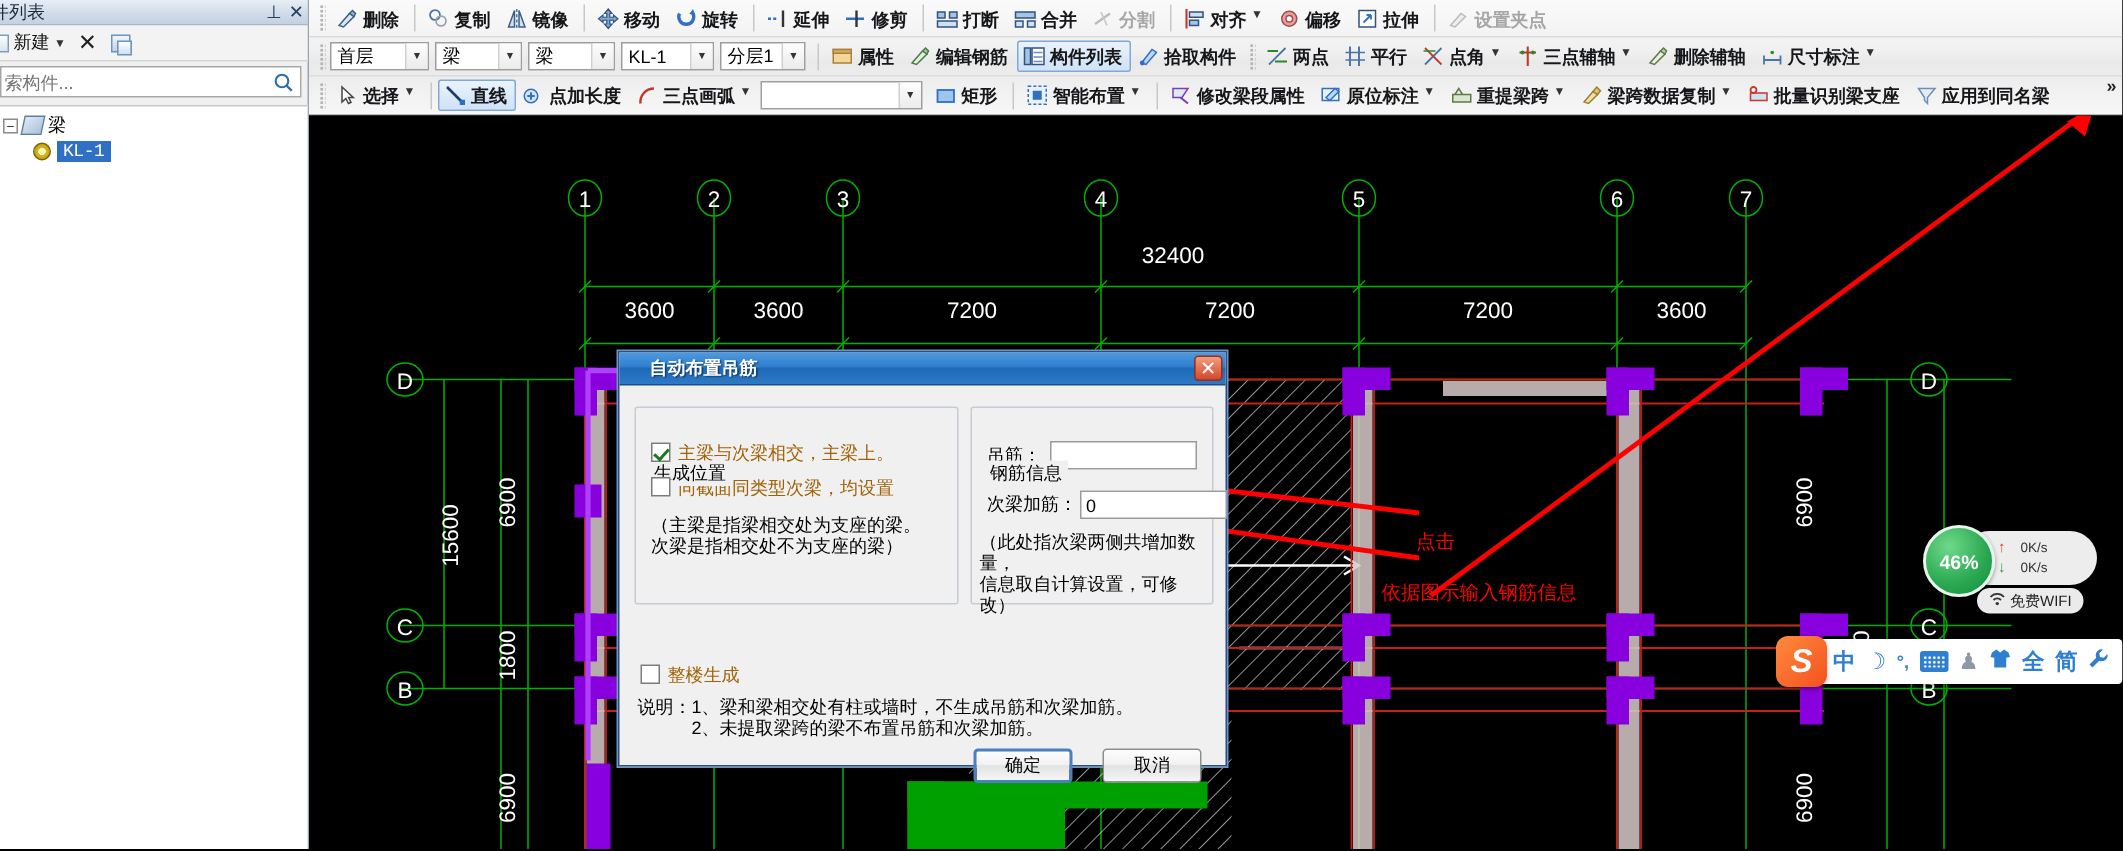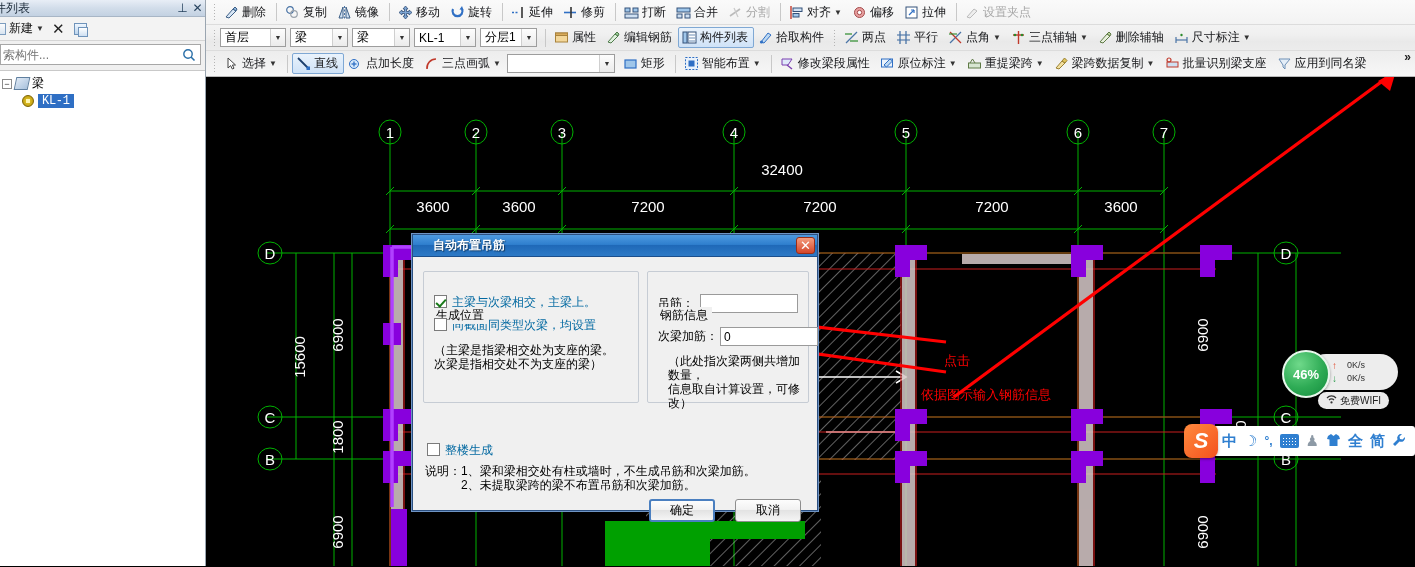--- a/index.html
+++ b/index.html
@@ -106,23 +106,23 @@
     border-bottom: 1px solid #b9b9b9;
     overflow: hidden;
   }
   .tbrow {
     height: 25px; display: flex; align-items: center; padding-left: 4px;
     border-bottom: 1px solid #dcdcdc; white-space: nowrap;
   }
   .tbrow:nth-child(2) { height: 26px; }
   .tbrow:nth-child(3) { height: 25px; border-bottom: none; }
   .tbi {
-    display: inline-flex; align-items: center; gap: 3px;
+    display: inline-flex; align-items: flex-start; gap: 3px;
     padding: 2px 5px 2px 3px; font-size: 12px; color: #16171a; cursor: default;
-    height: 21px; border: 1px solid transparent; border-radius: 2px;
+    height: 21px; border: 1px solid transparent; border-radius: 2px; font-weight: bold;
   }
   .tbi.disabled { color: #a6a6a6; }
   .tbi.active {
     border: 1px solid #7fa8d4; background: linear-gradient(#eaf3fc,#cfe2f7);
   }
   .sep { width: 1px; height: 18px; background: #c8c8c8; margin: 0 4px; }
   .gdots {
     width: 4px; height: 18px; margin: 0 3px;
     background-image: radial-gradient(#b4b4b4 1px, transparent 1px);
     background-size: 3px 3px;
@@ -185,21 +185,21 @@
     position: absolute; border: 1px solid #c6ccd4; border-radius: 2px;
     background: #f0f0f0;
   }
   .grp-lbl {
     position: absolute; top: -8px; left: 8px; background: #f0f0f0;
     padding: 0 4px; font-size: 12px; color: #000000; margin-top: 43px;
   }
   #grp-pos { left: 10px; top: 14px; width: 216px; height: 132px; }
   #grp-rebar { left: 234px; top: 14px; width: 162px; height: 132px; }
 
-  .ckrow { display: flex; align-items: flex-start; gap: 5px; margin: 0 0 0 10px; font-size: 12px; color: #0369a1; }
+  .ckrow { display: flex; align-items: flex-start; gap: 5px; margin: 0 0 0 10px; font-size: 12px; color: #a16207; }
   .ckbox {
     width: 13px; height: 13px; border: 1px solid #7b7b7b; background: #fff;
     position: relative; flex: none; margin-top: 1px;
   }
   .ckbox.on:after {
     content: ""; position: absolute; left: 3px; top: 1px;
     width: 4px; height: 8px; border: solid #1a7a1a; border-width: 0 2px 2px 0;
     transform: rotate(42deg);
   }
   .note { font-size: 12px; color: #000; line-height: 14px; margin-left: 10px; }
@@ -863,21 +863,21 @@
         <span class="grp-lbl">钢筋信息</span>
         <div style="margin-top:22px">
           <div class="fld-row">
             <span class="fld-lbl">吊筋：</span>
             <input class="fld" style="width: 98px; margin-left: 6px;" value="">
           </div>
           <div class="fld-row" style="margin-top:14px">
             <span class="fld-lbl">次梁加筋：</span>
             <input class="fld" style="width: 98px; margin-left: 2px;" value="0">
           </div>
-          <div class="note" style="margin-top:8px;margin-left:20px">
+          <div class="note" style="margin-top:8px;margin-left:5px">
             <div>（此处指次梁两侧共增加数量，</div>
             <div>信息取自计算设置，可修改）</div>
           </div>
         </div>
       </div>
 
       <div class="ckrow" style="position:absolute;left:14px;top:185px;margin-left:0">
         <span class="ckbox"></span>
         <span>整楼生成</span>
       </div>

